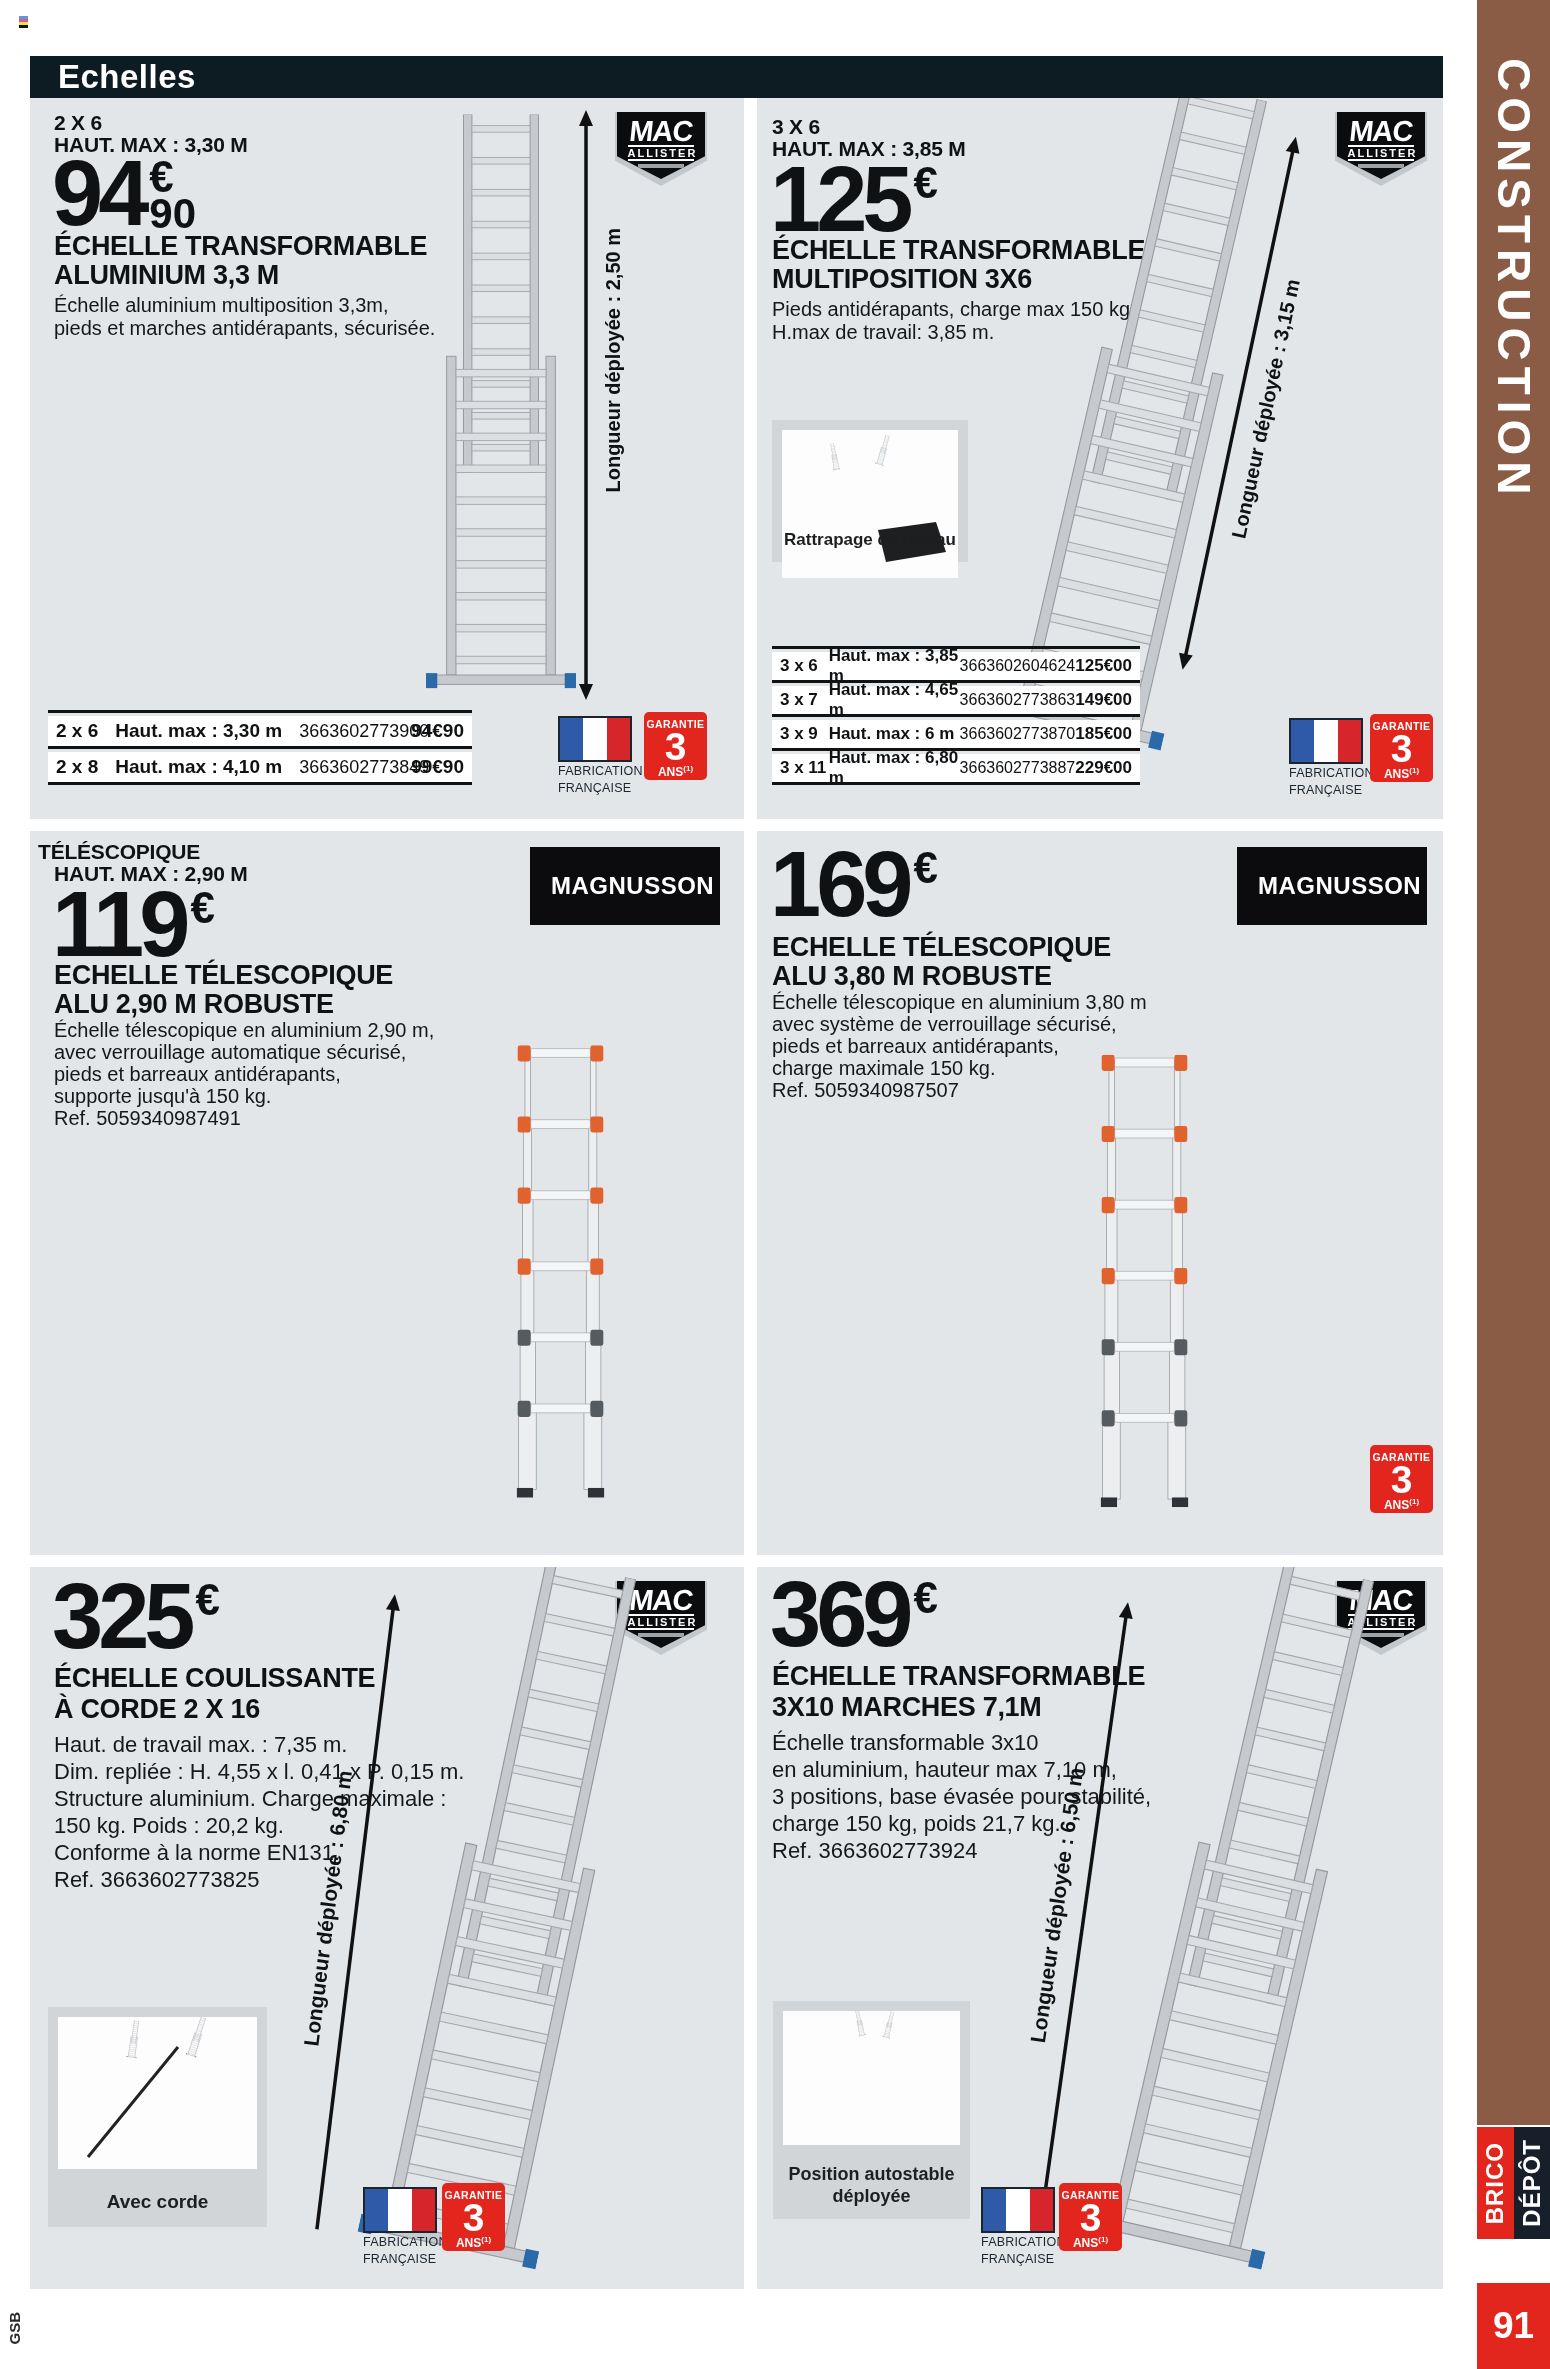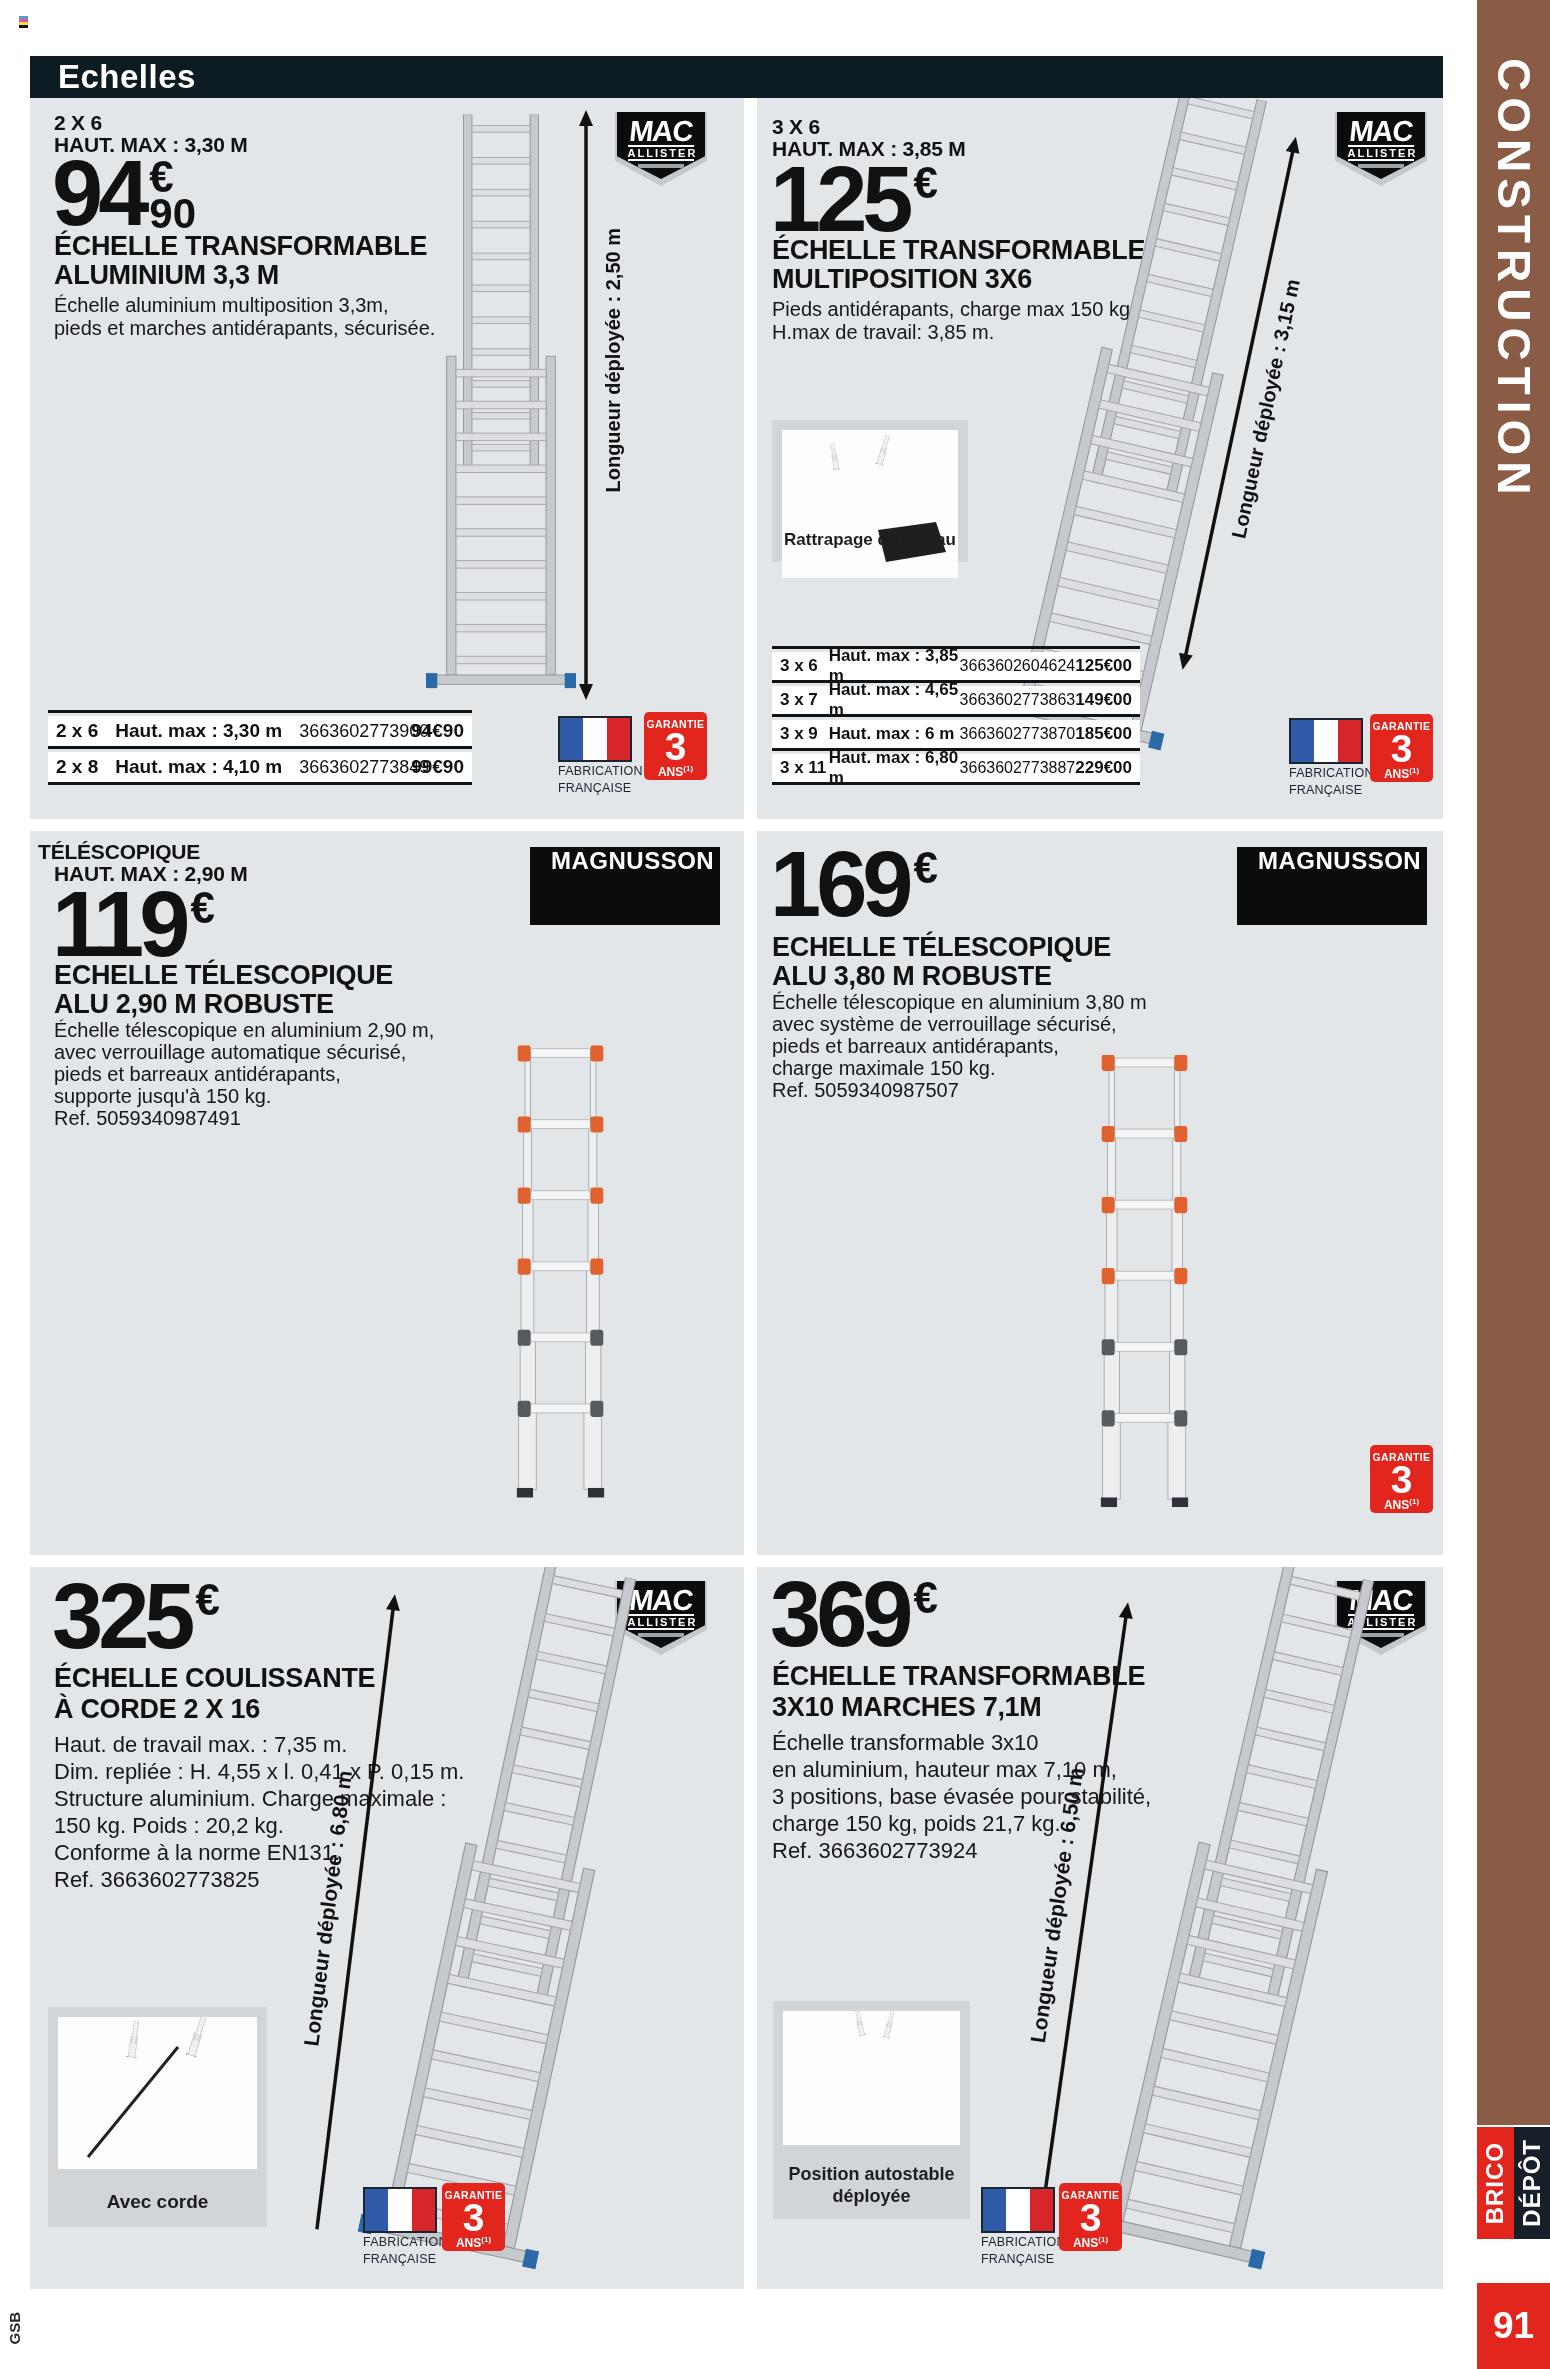--- a/index.html
+++ b/index.html
@@ -61,21 +61,21 @@
        clip-path:polygon(0 0,100% 0,100% 66%,50% 100%,0 66%);background:#c3c8cc}
   .mac-in{position:absolute;left:2px;right:2px;top:0;bottom:7px;background:#0b0c0e;
           clip-path:polygon(0 0,100% 0,100% 66%,50% 100%,0 66%);text-align:center;color:#fff}
   .mac-top{font-size:29px;font-weight:900;letter-spacing:-1px;line-height:28px;margin-top:5px;
            transform:skewX(-6deg)}
   .mac-bot{font-size:11px;font-weight:700;letter-spacing:2px;border-top:2px solid #fff;
            border-bottom:2px solid #fff;width:76%;margin:0 auto;line-height:12px}
   .mac-bar{width:52%;height:4px;background:#9ea3a8;margin:3px auto 0}
   
   .magnusson{position:absolute;width:190px;height:78px;background:#0c0c0e;display:flex;
-             align-items:flex-start;padding:0 12px;box-sizing:border-box;gap:9px}
+             align-items:center;padding:0 12px;box-sizing:border-box;gap:9px}
   .magnusson span{color:#fff;font-weight:900;font-size:24px;letter-spacing:.5px}
   
   .fab{position:absolute;width:78px}
   .flag{width:70px;height:42px;display:flex;border:2px solid #1a2530;box-sizing:content-box}
   .flag i{flex:1}
   .fab-t{font-size:12.5px;font-weight:400;color:#1a2530;line-height:13.5px;margin-top:3px;
          letter-spacing:.2px}
   
   .gar{position:absolute;width:63px;height:68px;background:#e2261d;border-radius:5px;
        color:#fff;text-align:center}

